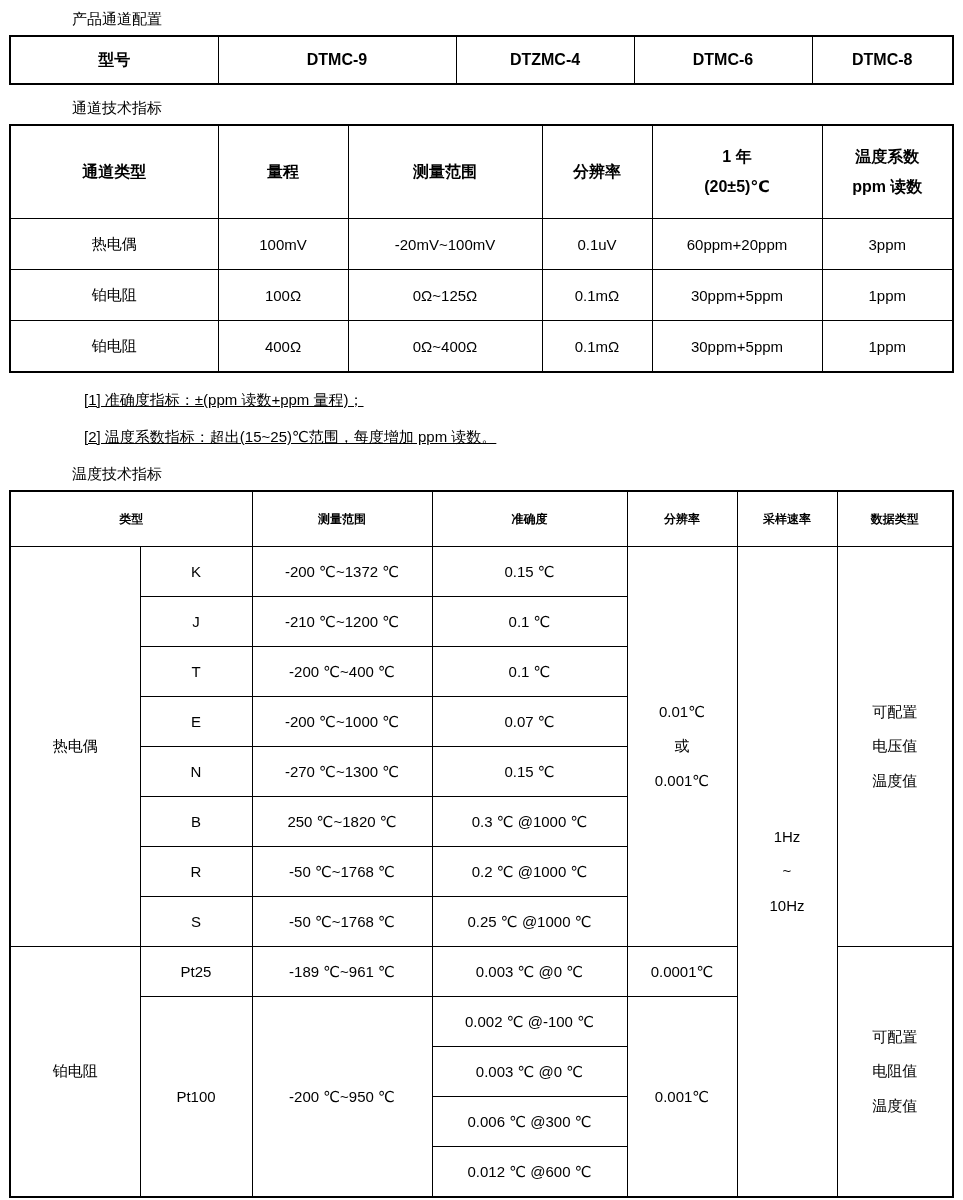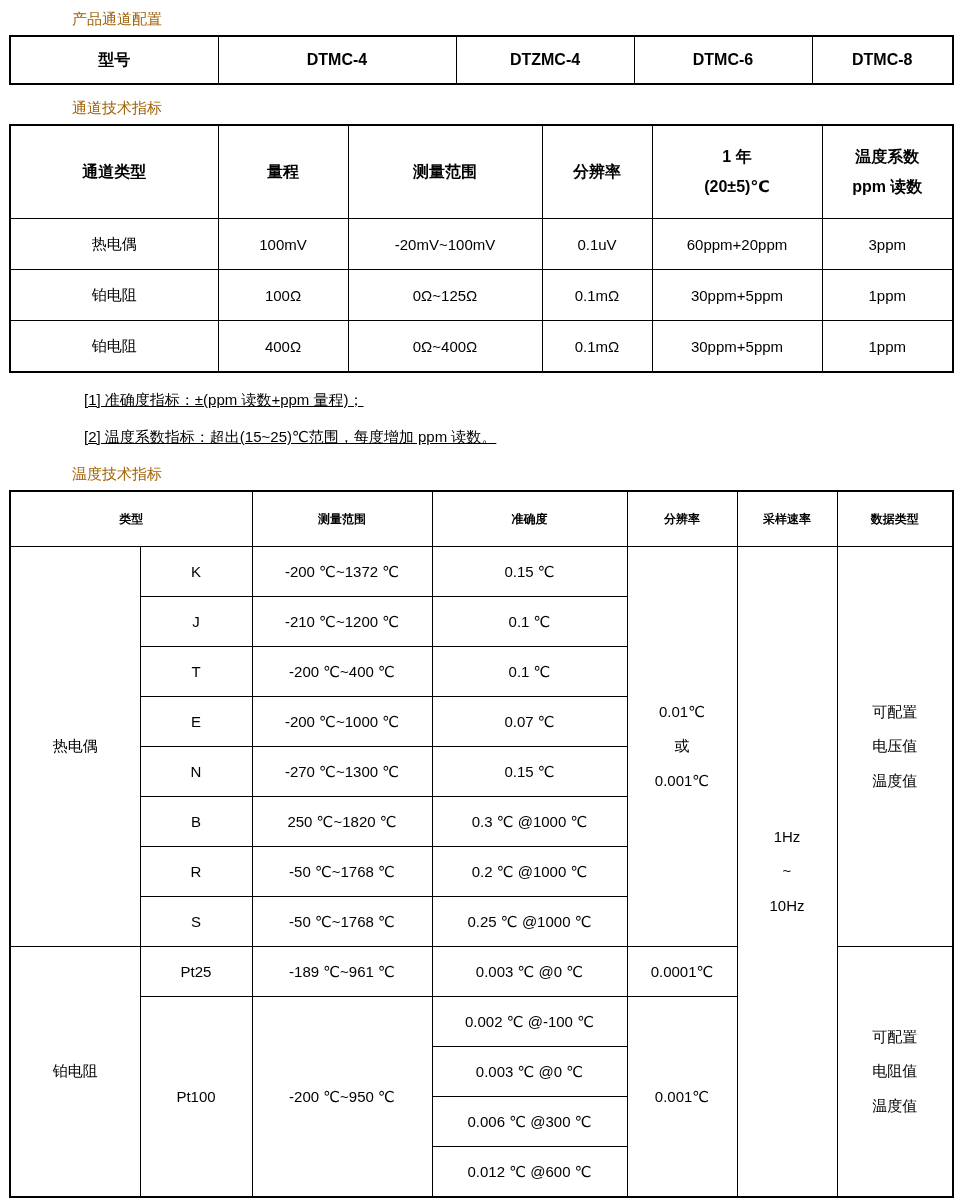--- a/index.html
+++ b/index.html
@@ -17,21 +17,21 @@
   }
   .page {
     width: 963px;
     box-sizing: border-box;
     padding: 0;
   }
   .caption {
     font-size: 15px;
     margin: 10px 0 6px 0;
     padding-left: 72px;
-    color: #a16207;
+    color: #000000;
   }
   .caption.tight { margin-top: 14px; }
   table {
     border-collapse: collapse;
     table-layout: fixed;
   }
   .tbl {
     border: 2px solid #000;
     margin: 0 auto;
   }
@@ -117,21 +117,21 @@
     <colgroup>
         <col class="c0">
         <col class="c1">
         <col class="c2">
         <col class="c3">
         <col class="c4">
       </colgroup>
     <tbody>
       <tr class="head">
         <td>型号</td>
-        <td>DTMC-4</td>
+        <td>DTMC-9</td>
         <td>DTZMC-4</td>
         <td>DTMC-6</td>
         <td>DTMC-8</td>
       </tr>
     </tbody>
   </table>
 
   <div class="caption tight">通道技术指标</div>
   <table class="tbl" id="table-channel-spec">
     <colgroup>

